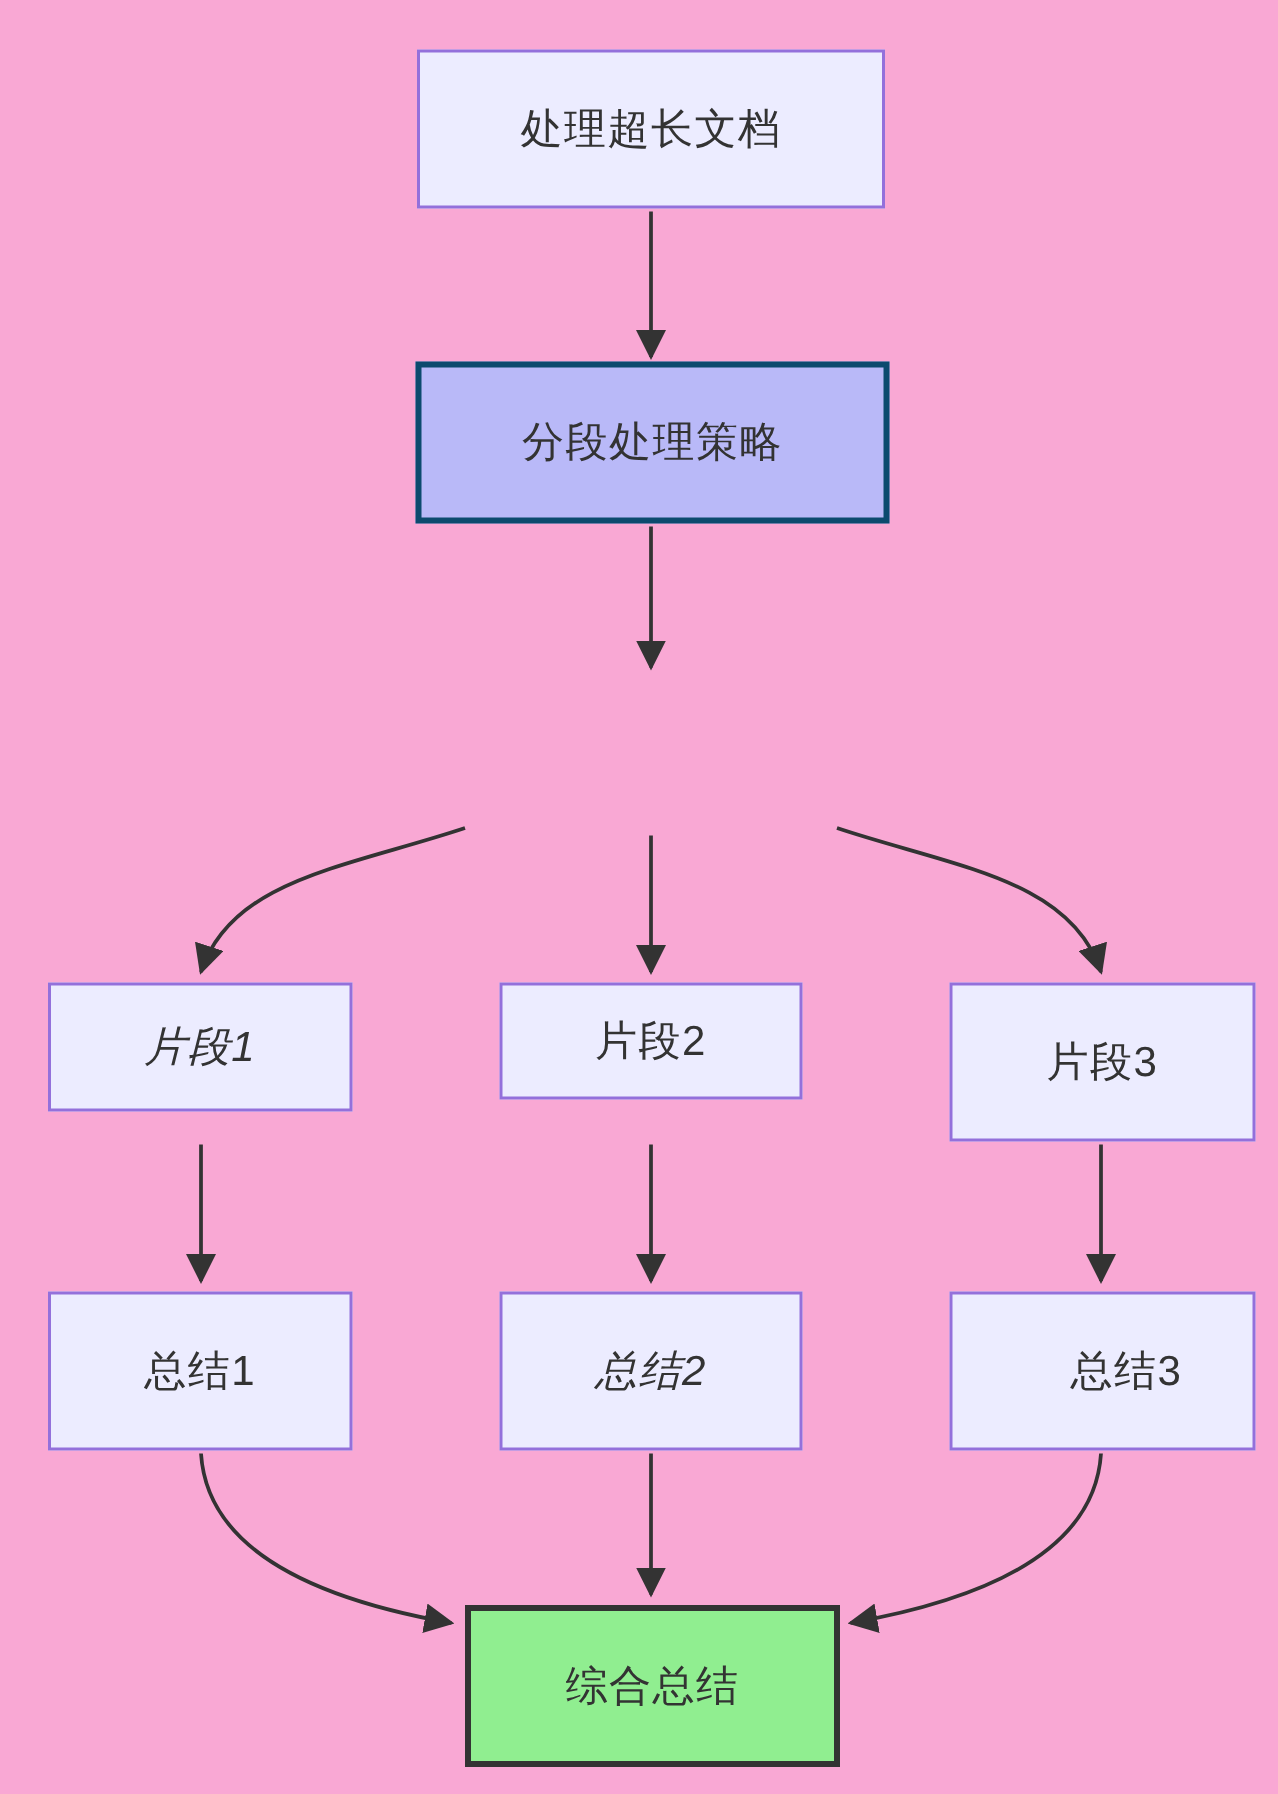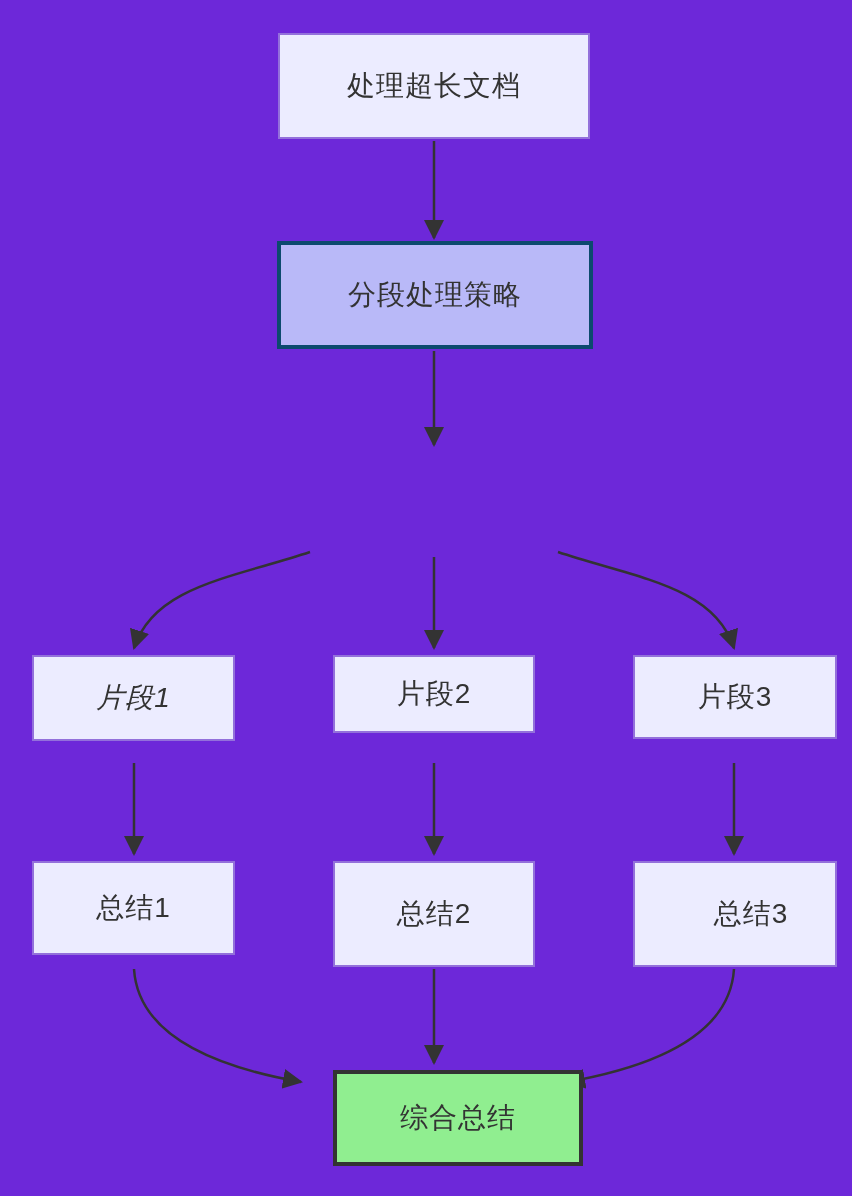--- a/index.html
+++ b/index.html
@@ -4,21 +4,21 @@
 <style>
   html, body {
     margin: 0;
     padding: 0;
     background: #ffffff;
   }
   .canvas {
     position: relative;
     width: 852px;
     height: 1196px;
-    background: #6d28d9;
+    background: #f9a8d4;
     font-family: "Liberation Sans", "DejaVu Sans", sans-serif;
     overflow: hidden;
   }
   .edges {
     position: absolute;
     left: 0;
     top: 0;
     width: 852px;
     height: 1196px;
   }
@@ -44,25 +44,25 @@
   .node-result {
     background: #90EE90;
     border: 4px solid #333333;
   }
   
   #n1    { left: 278px; top: 33px;   width: 312px; height: 106px; }
   #n2    { left: 277px; top: 241px;  width: 316px; height: 108px; }
   #n3    { left: 310px; top: 450px;  width: 248px; height: 106px; }
   #p1    { left: 32px;  top: 655px;  width: 203px; height: 86px; font-style: italic; }
   #p2    { left: 333px; top: 655px;  width: 202px; height: 78px; }
-  #p3    { left: 633px; top: 655px;  width: 204px; height: 84px; }
-  #s1    { left: 32px;  top: 861px;  width: 203px; height: 94px; text-align: center; }
-  #s2    { left: 333px; top: 861px;  width: 202px; height: 106px; }
+  #p3    { left: 633px; top: 655px;  width: 204px; height: 106px; }
+  #s1    { left: 32px;  top: 861px;  width: 203px; height: 106px; text-align: center; }
+  #s2    { left: 333px; top: 861px;  width: 202px; height: 106px; font-style: italic; }
   #s3    { left: 633px; top: 861px;  width: 204px; height: 106px; padding-left: 32px; }
-  #final { left: 310px; top: 1070px; width: 250px; height: 96px; margin-left: 23px; }
+  #final { left: 310px; top: 1070px; width: 250px; height: 108px; }
 </style>
 </head>
 <body>
 
 <div class="canvas">
 
   <svg class="edges" viewBox="0 0 852 1196" xmlns="http://www.w3.org/2000/svg">
     <defs>
       <marker id="arrow" viewBox="0 0 10 10" refX="9" refY="5" markerWidth="8" markerHeight="8" orient="auto-start-reverse">
         <path d="M 0 0 L 10 5 L 0 10 z" fill="#333333"></path>

